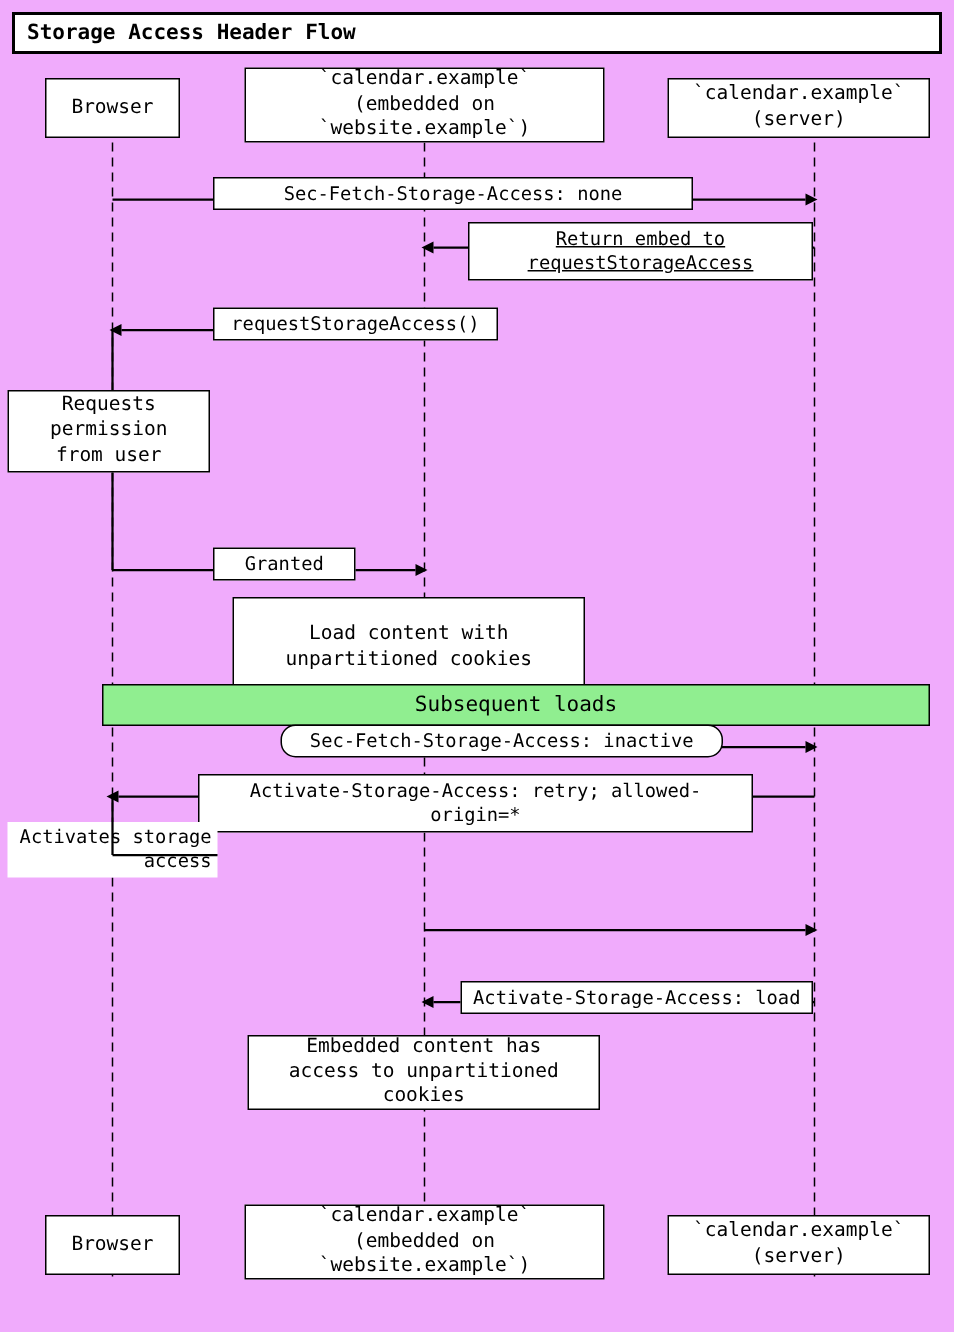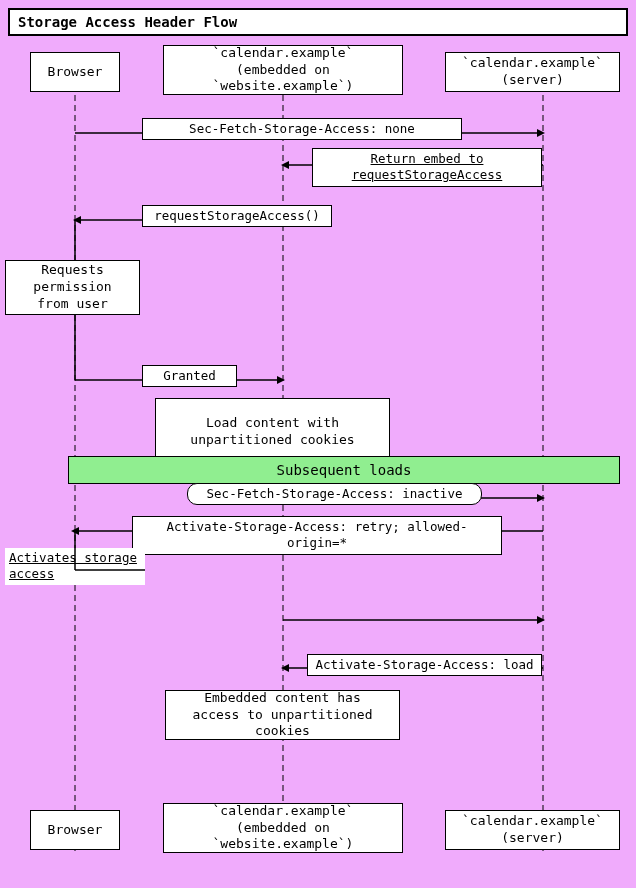--- a/index.html
+++ b/index.html
@@ -53,23 +53,22 @@
       text-align: center;
       font-size: 12.5px;
       line-height: 1.3;
     }
     .label.boxed {
       border: 1.5px solid #000;
       padding: 2px 5px;
       margin-left: 12px;
     }
     .label.side {
-      text-align: left;
+      text-align: right;
       padding: 2px 4px;
-      text-decoration: underline;
     }
   </style>
 </head>
 <body>
 
 <div class="diagram-container">
 
   <svg class="lines">
 
     <line x1="75" y1="95" x2="75" y2="855" stroke="#000" stroke-width="1" stroke-dasharray="6,4"></line>

